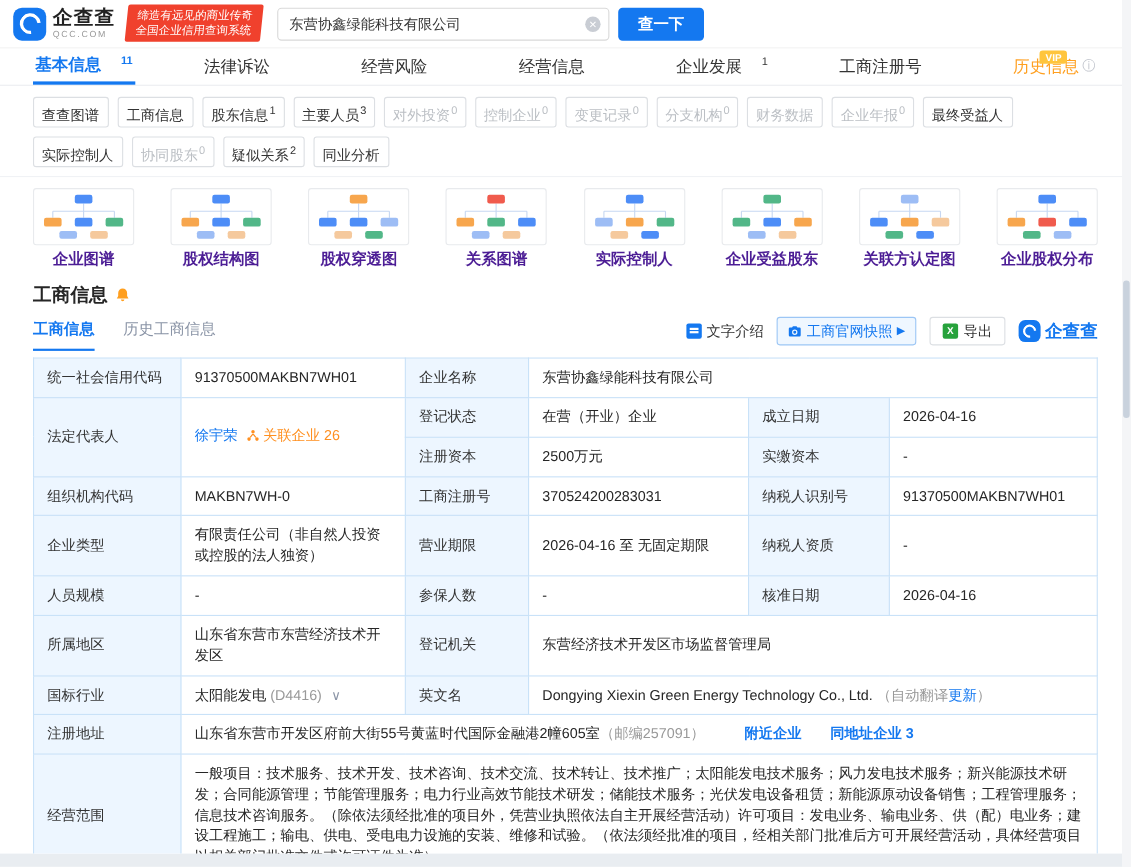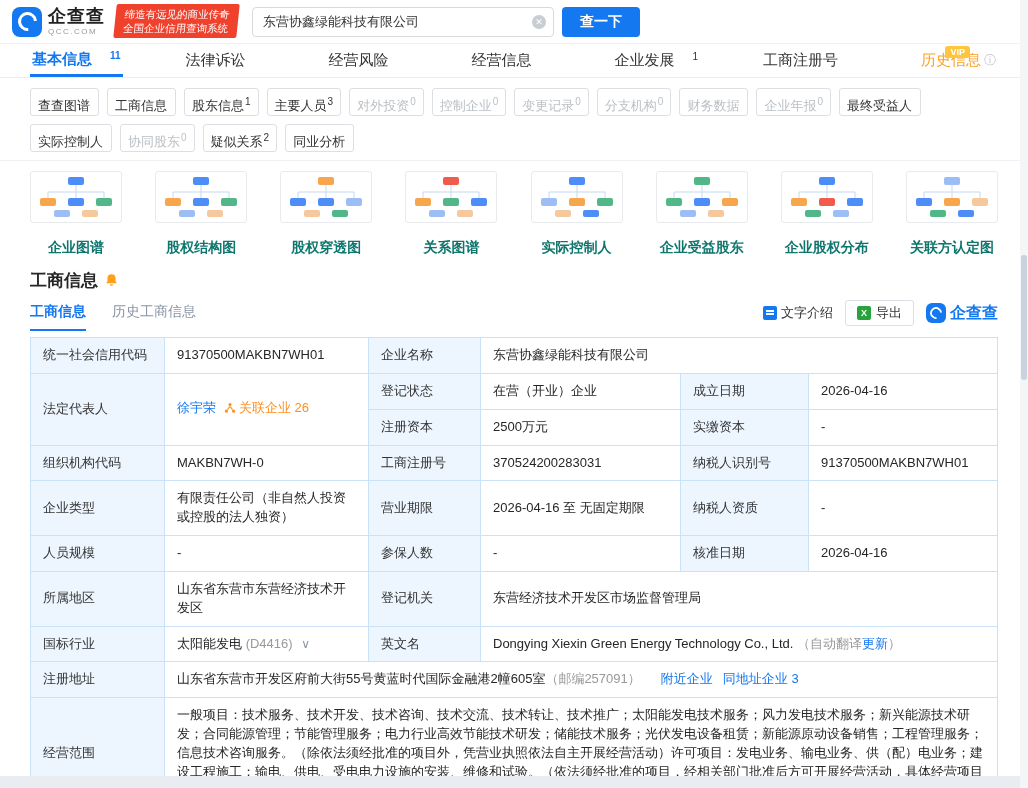--- a/index.html
+++ b/index.html
@@ -52,21 +52,21 @@
   
   .subnav { padding:10px 30px 8px; display:flex; flex-wrap:wrap; gap:8px; border-bottom:1px solid #F0F2F5; }
   .sub-btn { height:28px; line-height:26px; padding:0 7px; border:1px solid #DCDFE3; border-radius:3px; font-size:13px; color:#333; cursor:pointer; background:#fff; white-space:nowrap; }
   .sub-btn sup { font-size:10px; margin-left:1px; }
   .sub-btn.muted { color:#BBBFC4; }
 
   
   .charts { display:flex; justify-content:space-between; padding:10px 30px 6px; }
   .chart-item { text-align:center; cursor:pointer; }
   .thumb { width:92px; height:52px; border:1px solid #E8EAED; border-radius:3px; margin:0 auto; display:flex; align-items:center; justify-content:center; background:#fff; }
-  .chart-label { margin-top:16px; font-size:14px; font-weight:600; color:#0f766e; }
+  .chart-label { margin-top:4px; font-size:14px; font-weight:600; color:#4c1d95; }
 
   
   .sec-header { padding:6px 30px 0; display:flex; align-items:center; gap:6px; }
   .sec-title { font-size:17px; font-weight:bold; }
   .toolbar { padding:8px 30px 0; display:flex; align-items:flex-end; }
   .tb-tabs { display:flex; gap:26px; }
   .tb-tab { font-size:14px; padding-bottom:8px; color:#8A94A6; cursor:pointer; }
   .tb-tab.active { color:#1478F0; font-weight:bold; border-bottom:2px solid #1478F0; }
   .tb-actions { margin-left:auto; display:flex; align-items:center; gap:12px; padding-bottom:5px; }
   .action { display:flex; align-items:center; gap:4px; font-size:13px; color:#333; cursor:pointer; }
@@ -85,21 +85,21 @@
   .info-table { width:968px; margin:6px 30px 0; border-collapse:collapse; table-layout:fixed; font-size:13px; }
   .info-table td { border:1px solid #C9E2F8; padding:8px 12px; line-height:1.45; vertical-align:middle; overflow-wrap:break-word; }
   .info-table td.lbl { background:#EDF6FF; color:#333; }
   .link { color:#1478F0; cursor:pointer; text-decoration:none; }
   .gray { color:#999; }
   .rel { color:#FF8F1F; cursor:pointer; }
   .rel-icon { display:inline-block; vertical-align:-2px; margin:0 3px 0 8px; }
   .chev { color:#8A94A6; font-size:12px; margin-left:5px; cursor:pointer; }
   .scope { line-height:1.55; }
   .mlinks { margin-left:10px; }
-  .mlinks .link { margin-left:10px; }
+  .mlinks .link { margin-left:26px;font-weight:bold; }
 
   
   .scrollbar { position:fixed; right:0; top:0; width:8px; height:788px; background:#F4F5F7; }
   .scroll-thumb { position:absolute; right:1px; top:255px; width:6px; height:125px; background:#C9D2DD; border-radius:3px; cursor:pointer; }
 </style>
 </head>
 <body>
 
 <div class="page">
 
@@ -269,64 +269,71 @@
           </svg>
       </div>
       <div class="chart-label">企业受益股东</div>
     </div>
     <div class="chart-item">
       <div class="thumb">
         <svg width="84" height="46" viewBox="0 0 84 46">
             <g stroke="#C6D7F2" fill="none">
               <path d="M42 11v7M14 18h56M14 18v6M42 18v6M70 18v6"></path>
             </g>
+            <rect x="34" y="3" width="16" height="8" rx="2" fill="#9DBDF5"></rect>
+            <rect x="6" y="24" width="16" height="8" rx="2" fill="#4D8DF7"></rect>
+            <rect x="34" y="24" width="16" height="8" rx="2" fill="#F7A64D"></rect>
+            <rect x="62" y="24" width="16" height="8" rx="2" fill="#F5C99D"></rect>
+            <rect x="20" y="36" width="16" height="7" rx="2" fill="#52B788"></rect>
+            <rect x="48" y="36" width="16" height="7" rx="2" fill="#4D8DF7"></rect>
+          </svg>
+      </div>
+      <div class="chart-label">关联方认定图</div>
+    </div>
+    <div class="chart-item">
+      <div class="thumb">
+        <svg width="84" height="46" viewBox="0 0 84 46">
+            <g stroke="#C6D7F2" fill="none">
+              <path d="M42 11v7M14 18h56M14 18v6M42 18v6M70 18v6"></path>
+            </g>
             <rect x="34" y="3" width="16" height="8" rx="2" fill="#4D8DF7"></rect>
             <rect x="6" y="24" width="16" height="8" rx="2" fill="#F7A64D"></rect>
             <rect x="34" y="24" width="16" height="8" rx="2" fill="#F05B4D"></rect>
             <rect x="62" y="24" width="16" height="8" rx="2" fill="#4D8DF7"></rect>
             <rect x="20" y="36" width="16" height="7" rx="2" fill="#52B788"></rect>
             <rect x="48" y="36" width="16" height="7" rx="2" fill="#9DBDF5"></rect>
           </svg>
       </div>
       <div class="chart-label">企业股权分布</div>
     </div>
-    <div class="chart-item">
-      <div class="thumb">
-        <svg width="84" height="46" viewBox="0 0 84 46">
-            <g stroke="#C6D7F2" fill="none">
-              <path d="M42 11v7M14 18h56M14 18v6M42 18v6M70 18v6"></path>
-            </g>
-            <rect x="34" y="3" width="16" height="8" rx="2" fill="#9DBDF5"></rect>
-            <rect x="6" y="24" width="16" height="8" rx="2" fill="#4D8DF7"></rect>
-            <rect x="34" y="24" width="16" height="8" rx="2" fill="#F7A64D"></rect>
-            <rect x="62" y="24" width="16" height="8" rx="2" fill="#F5C99D"></rect>
-            <rect x="20" y="36" width="16" height="7" rx="2" fill="#52B788"></rect>
-            <rect x="48" y="36" width="16" height="7" rx="2" fill="#4D8DF7"></rect>
-          </svg>
-      </div>
-      <div class="chart-label">关联方认定图</div>
-    </div>
   </div>
 
   <div class="sec-header">
     <span class="sec-title">工商信息</span>
     <svg width="15" height="15" viewBox="0 0 24 24">
         <path fill="#FF9F1F" d="M12 2a6.5 6.5 0 0 0-6.5 6.5V13l-2 3.5h17L18.5 13V8.5A6.5 6.5 0 0 0 12 2zm-2.5 16a2.5 2.5 0 0 0 5 0h-5z"></path>
       </svg>
   </div>
 
   <div class="toolbar">
     <div class="tb-tabs">
       <div class="tb-tab active">工商信息</div>
       <div class="tb-tab">历史工商信息</div>
     </div>
     <div class="tb-actions">
       <div class="action">
         <span class="doc-icon"></span>
         <span>文字介绍</span>
+      </div>
+      <div class="snapshot-btn">
+        <svg width="13" height="13" viewBox="0 0 24 24">
+            <path fill="#1478F0" d="M9 3 7.5 5H4a2 2 0 0 0-2 2v11a2 2 0 0 0 2 2h16a2 2 0 0 0 2-2V7a2 2 0 0 0-2-2h-3.5L15 3H9zm3 5.5A4.5 4.5 0 1 1 7.5 13 4.5 4.5 0 0 1 12 8.5zm0 2A2.5 2.5 0 1 0 14.5 13 2.5 2.5 0 0 0 12 10.5z"></path>
+          </svg>
+        <span>工商官网快照</span>
+        <span class="arrow-r">▶</span>
       </div>
       <div class="export-btn">
         <span class="excel-icon">X</span>
         <span>导出</span>
       </div>
       <div class="brand">
         <span class="brand-icon"></span>
         <span class="brand-text">企查查</span>
       </div>
     </div>

